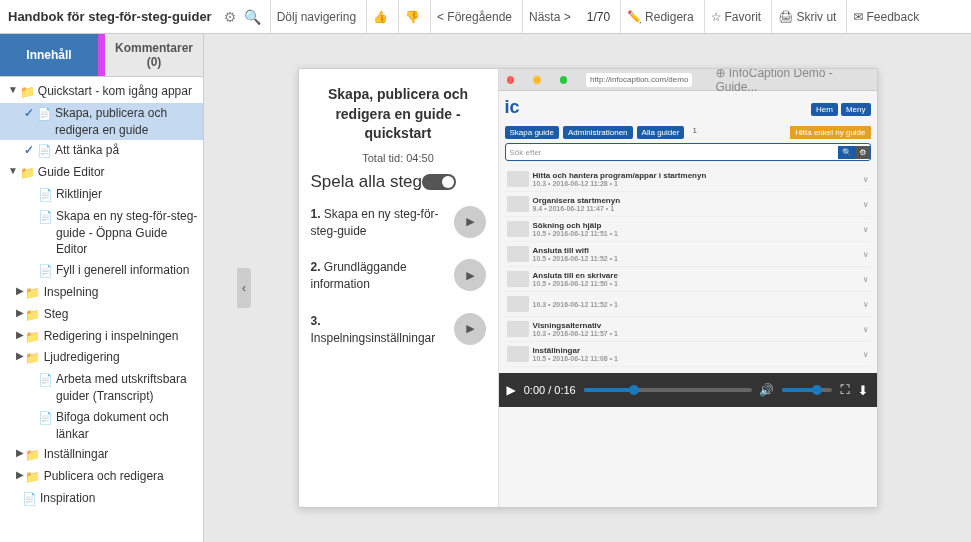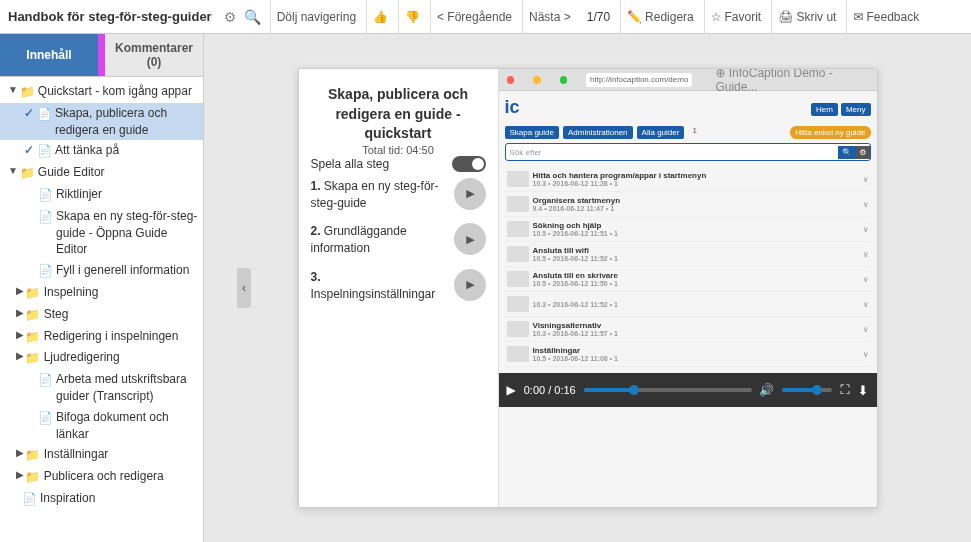--- a/index.html
+++ b/index.html
@@ -149,21 +149,21 @@
       box-shadow: 0 2px 8px rgba(0,0,0,0.15);
       overflow: hidden;
     }
     .guide-left {
       width: 200px;
       flex-shrink: 0;
       border-right: 1px solid #ddd;
       padding: 16px 12px;
       display: flex;
       flex-direction: column;
-      gap: 0;
+      gap: 8px;
     }
     .guide-right {
       flex: 1;
       overflow: hidden;
     }
     .guide-body {
       display: flex;
       flex: 1;
     }
     .guide-header-text {
@@ -174,22 +174,21 @@
       line-height: 1.4;
     }
     .guide-sub {
       font-size: 11px;
       color: #555;
       text-align: center;
     }
     .play-all-row {
       display: flex;
       align-items: center;
-      justify-content: space-between;
-      font-size: 12px;
+      font-size: 17px;
       color: #333;
     }
     .toggle-switch {
       width: 34px;
       height: 16px;
       background: #555;
       border-radius: 8px;
       position: relative;
       cursor: pointer;
     }
@@ -539,21 +538,21 @@
                   <span style="font-size:8px;background:#1a5ca8;color:#fff;padding:2px 5px;border-radius:2px;">Hem</span>
                   <span style="font-size:8px;background:#1a5ca8;color:#fff;padding:2px 5px;border-radius:2px;">Meny</span>
                 </div>
               </div>
 
               <div class="mock-nav">
                 <span class="mock-nav-btn">Skapa guide</span>
                 <span class="mock-nav-btn">Administrationen</span>
                 <span class="mock-nav-btn">Alla guider</span>
                 <span style="font-size:8px;color:#555;margin-left:4px;">1</span>
-                <span style="margin-left:auto;font-size:8px;background:#e8a020;color:#fff;padding:2px 5px;border-radius:6px;">Hitta enkel ny guide</span>
+                <span style="margin-left:auto;font-size:8px;background:#e8a020;color:#fff;padding:2px 5px;border-radius:0;">Hitta enkel ny guide</span>
               </div>
 
               <div class="mock-search">
                 <span class="mock-search-input">Sök efter</span>
                 <span class="mock-search-btn">🔍</span>
                 <span style="background:#555;color:#fff;font-size:8px;padding:2px 3px;">⚙</span>
               </div>
 
               <div>
                 <div class="mock-list-item">

